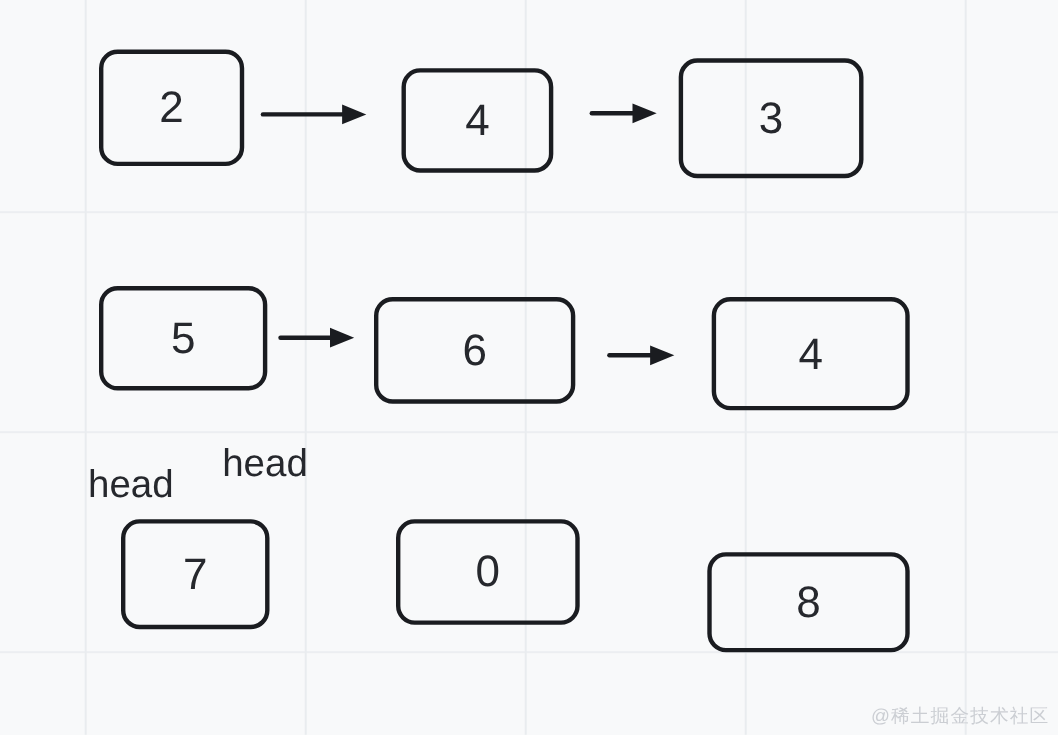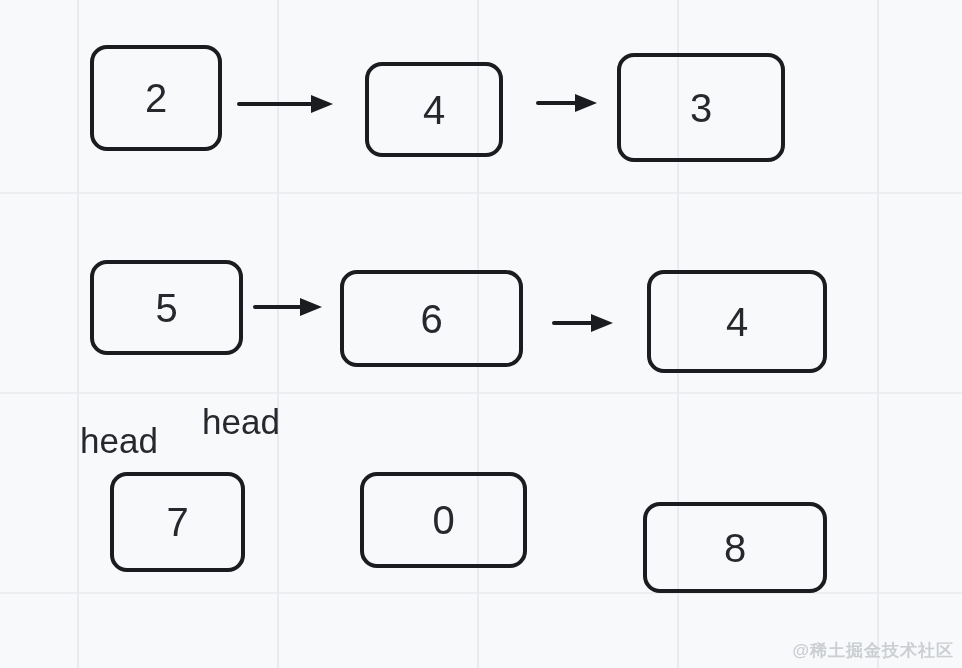--- a/index.html
+++ b/index.html
@@ -70,21 +70,20 @@
     white-space: nowrap;
   }
   .watermark {
     position: absolute;
     right: 8px;
     bottom: 9px;
     font-size: 17px;
     line-height: 1;
     color: #cbced3;
     letter-spacing: 1px;
-    font-weight: bold;
   }
 </style>
 </head>
 <body>
 
 <div class="canvas">
 
   <div class="node" style="left:90px; top:45px; width:132px; height:106px">
     <span class="value">2</span>
   </div>

